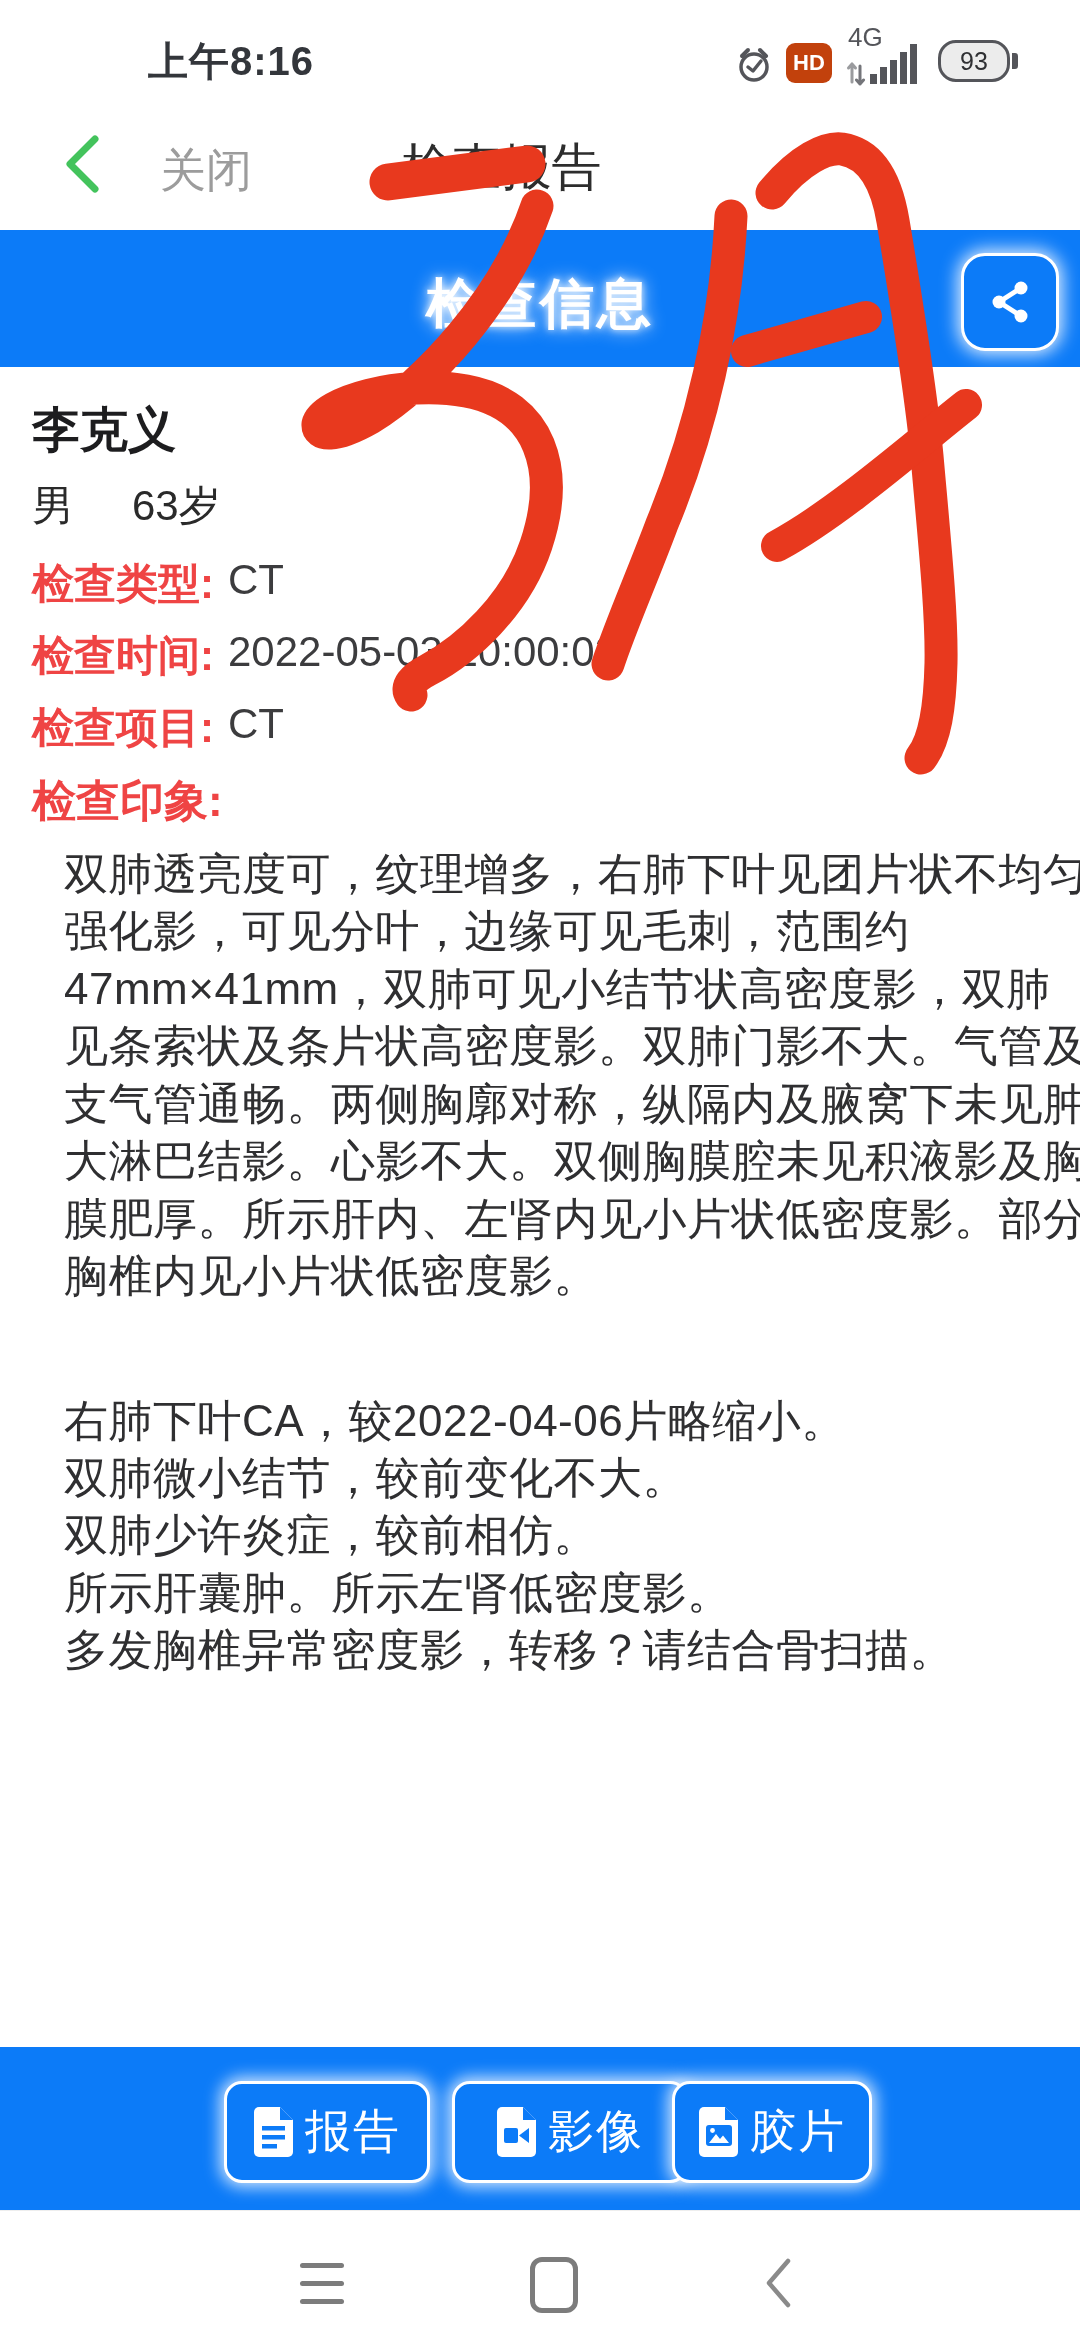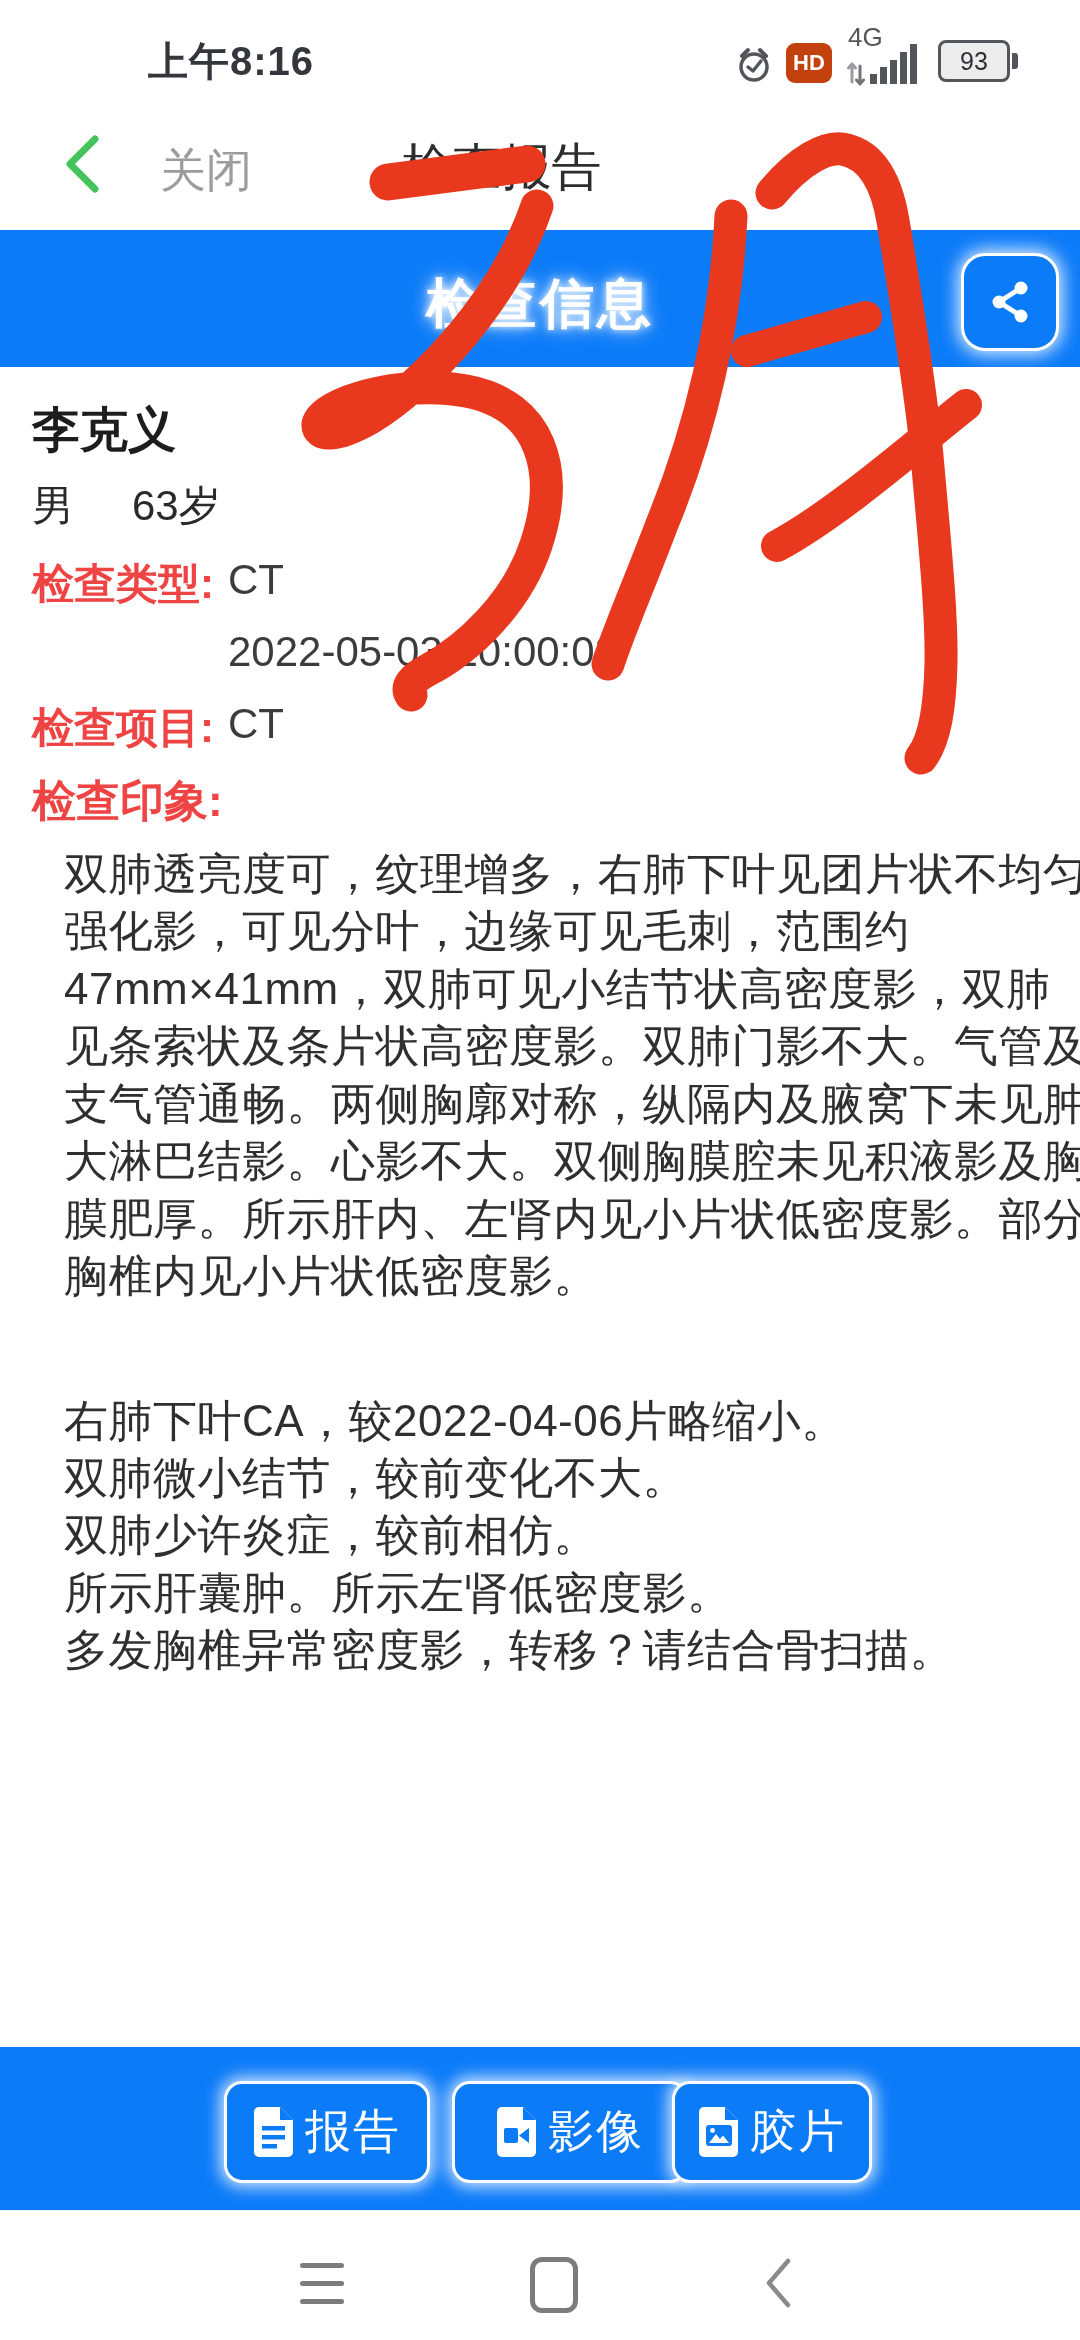--- a/index.html
+++ b/index.html
@@ -8,21 +8,21 @@
     font-family:"Liberation Sans","DejaVu Sans",sans-serif;
   }
   
   .statusbar{position:absolute;left:0;top:0;width:1080px;height:90px;background:#fff;}
   .st-time{position:absolute;left:148px;top:34px;font-size:40px;font-weight:600;color:#33363b;letter-spacing:1px;text-align:right;}
   .st-icons{position:absolute;right:70px;top:40px;height:44px;display:flex;align-items:flex-end;gap:14px;}
   .hd-badge{width:46px;height:40px;background:#c2410c;border-radius:9px;color:#fff;font-size:22px;font-weight:700;
     display:flex;align-items:center;justify-content:center;margin-bottom:1px;}
   .sig-wrap{position:relative;width:78px;height:52px;margin-bottom:-2px;}
   .sig-4g{position:absolute;left:2px;top:-12px;font-size:26px;color:#54555a;font-weight:500;}
-  .battery{position:relative;width:66px;height:36px;border:3px solid #54555a;border-radius:8px;background:#ececec;
+  .battery{position:relative;width:66px;height:36px;border:3px solid #54555a;border-radius:18px;background:#ececec;
     display:flex;align-items:center;justify-content:center;margin-bottom:2px;}
   .battery span{font-size:25px;color:#2f3033;font-weight:500;}
   .bat-tip{position:absolute;right:-11px;top:10px;width:6px;height:16px;background:#54555a;border-radius:0 3px 3px 0;}
   
   .navbar{position:absolute;left:0;top:90px;width:1003px;height:140px;background:#fff;}
   .nav-close{position:absolute;left:160px;top:50px;font-size:46px;color:#9c9c9c;}
   .nav-title{position:absolute;left:0;top:44px;width:100%;text-align:center;font-size:50px;color:#2d2d2d;font-weight:500;}
   
   .bluebar{position:absolute;left:0;top:230px;width:1080px;height:137px;background:#0c7bf8;}
   .bluebar-title{position:absolute;left:0;top:38px;width:100%;text-align:center;font-size:54px;font-weight:700;color:#fff;
@@ -103,20 +103,21 @@
       </svg>
     </div>
   </div>
 
   <div class="pat-name">李克义</div>
   <div class="pat-sex">男</div>
   <div class="pat-age">63岁</div>
 
   <div class="frow-label" style="top:556px">检查类型:</div>
   <div class="frow-value" style="top:556px">CT</div>
+  <div class="frow-label" style="top:628px">检查时间:</div>
   <div class="frow-value" style="top:628px">2022-05-03 10:00:03</div>
   <div class="frow-label" style="top:700px">检查项目:</div>
   <div class="frow-value" style="top:700px">CT</div>
 
   <div class="frow-label" style="top:772px;font-size:44px">检查印象:</div>
   <div class="para-line" style="top:845px">双肺透亮度可，纹理增多，右肺下叶见团片状不均匀</div>
   <div class="para-line" style="top:902px">强化影，可见分叶，边缘可见毛刺，范围约</div>
   <div class="para-line" style="top:960px">47mm×41mm，双肺可见小结节状高密度影，双肺</div>
   <div class="para-line" style="top:1017px">见条索状及条片状高密度影。双肺门影不大。气管及</div>
   <div class="para-line" style="top:1075px">支气管通畅。两侧胸廓对称，纵隔内及腋窝下未见肿</div>

